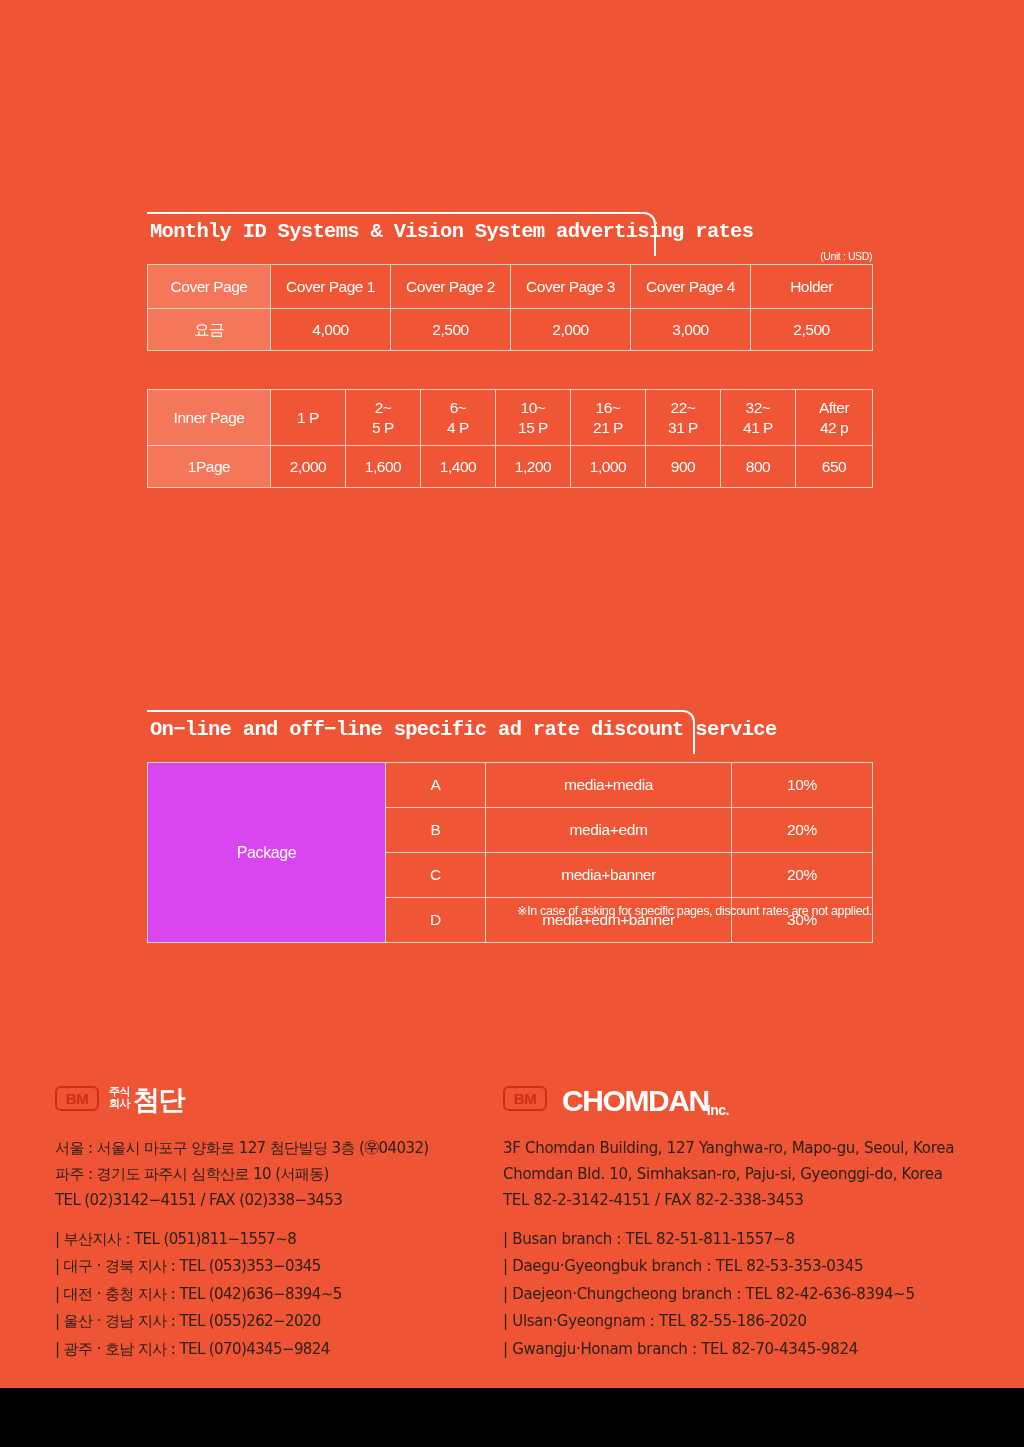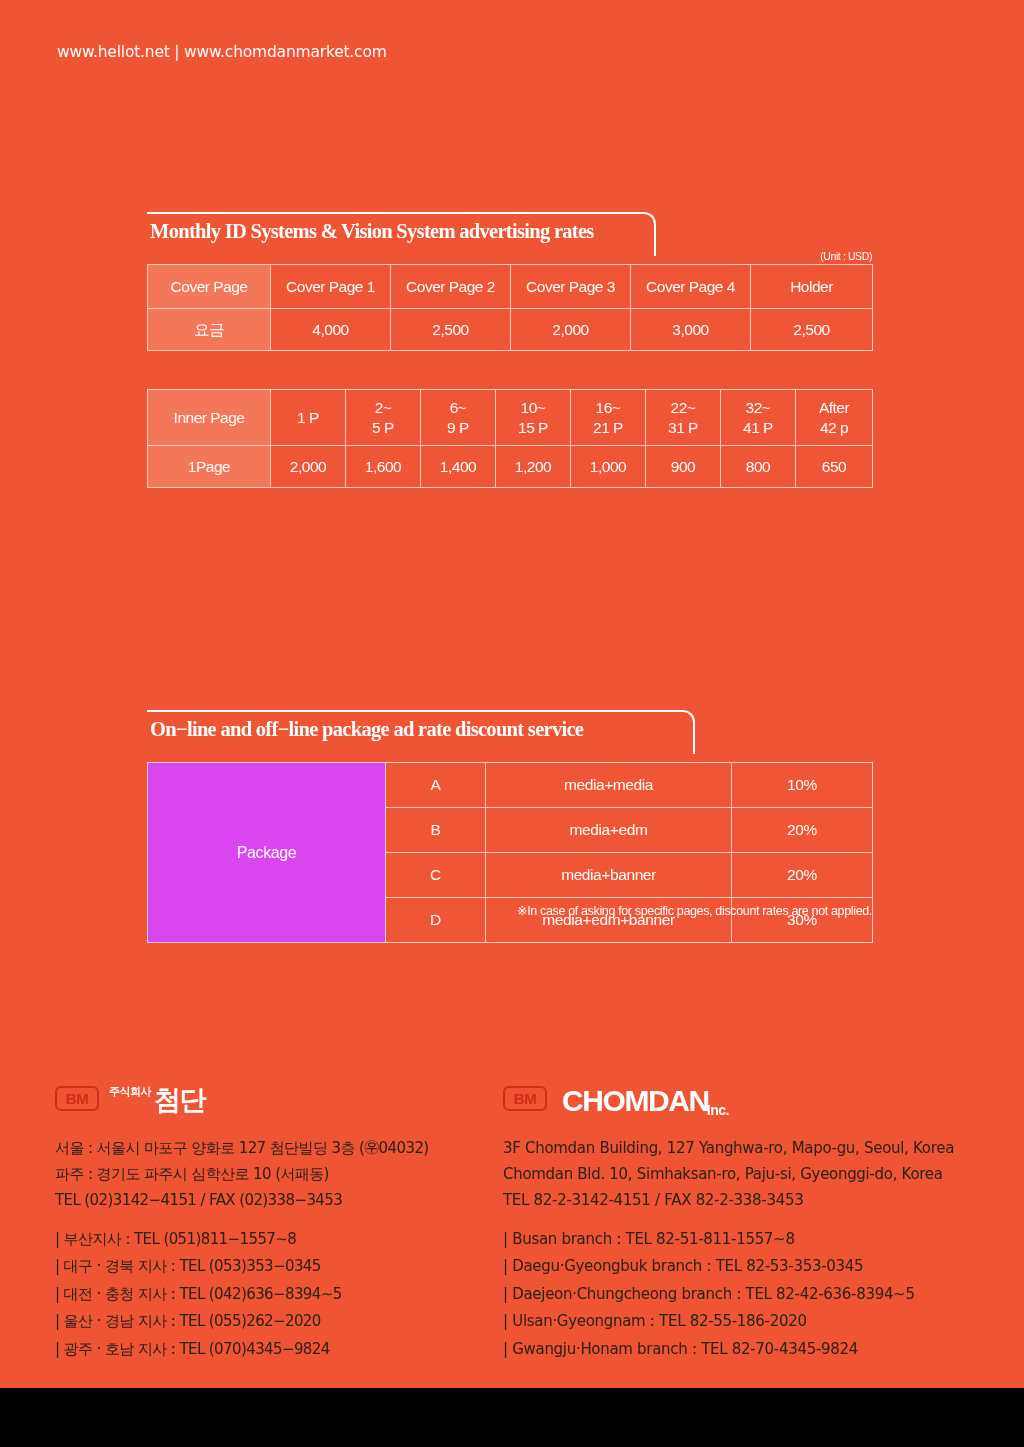--- a/index.html
+++ b/index.html
@@ -81,21 +81,21 @@
   }
   .sec-title {
     position: absolute;
     left: 3px;
     top: 8px;
     font-size: 20.5px;
     font-weight: bold;
     color: #ffffff;
     letter-spacing: -0.7px;
     white-space: nowrap;
-    font-family: Liberation Serif, serif;
+    font-family: Liberation Mono, monospace;
   }
 
   .unit-note {
     position: absolute;
     right: 0;
     top: 38px;
     font-size: 10.5px;
     color: #ffffff;
     white-space: nowrap;
     letter-spacing: -0.4px;
@@ -175,21 +175,21 @@
     font-size: 15px;
     font-weight: bold;
     color: #d02d18;
     letter-spacing: -0.5px;
     font-family: "Liberation Sans", sans-serif;
     flex: 0 0 auto;
   }
   .ko-stack {
     margin-left: 10px;
     display: flex;
-    flex-direction: row;
+    flex-direction: column;
     justify-content: center;
     color: #ffffff;
     font-size: 11px;
     font-weight: bold;
     line-height: 1.08;
     letter-spacing: -0.5px;
     font-family: "DejaVu Sans", sans-serif;
   }
   .ko-big {
     margin-left: 3px;
@@ -241,21 +241,20 @@
   }
   .branch-block.ko { font-family: "DejaVu Sans", sans-serif; letter-spacing: -0.6px; }
   .branch-block.en { font-family: "DejaVu Sans", sans-serif; }
 </style>
 </head>
 <body>
 
 <div class="page">
   <div class="canvas">
 
-    <div class="url-line">www.hellot.net | www.chomdanmarket.com</div>
 
     <div class="section" style="left:147px; top:212px; width:725px;">
 
       <div class="sec-head">
         <div class="bracket-top" style="left:0; width:495px;"></div>
         <div class="bracket-corner" style="left:495px;"></div>
         <div class="bracket-down" style="left:507px;"></div>
         <div class="sec-title">Monthly ID Systems &amp; Vision System advertising rates</div>
       </div>
 
@@ -286,21 +285,21 @@
         <tbody>
           <tr>
             <td class="head label" style="width:123px; height:56px;">Inner Page</td>
             <td class="head" style="width:75px; height:56px;">1 P</td>
             <td class="head" style="width:75px; height:56px;">
               <span>2~</span><br>
               <span>5 P</span>
             </td>
             <td class="head" style="width:75px; height:56px;">
               <span>6~</span><br>
-              <span>9 P</span>
+              <span>4 P</span>
             </td>
             <td class="head" style="width:75px; height:56px;">
               <span>10~</span><br>
               <span>15 P</span>
             </td>
             <td class="head" style="width:75px; height:56px;">
               <span>16~</span><br>
               <span>21 P</span>
             </td>
             <td class="head" style="width:75px; height:56px;">
@@ -330,21 +329,21 @@
         </tbody>
       </table>
     </div>
 
     <div class="section" style="left:147px; top:710px; width:725px;">
 
       <div class="sec-head">
         <div class="bracket-top" style="left:0; width:534px;"></div>
         <div class="bracket-corner" style="left:534px;"></div>
         <div class="bracket-down" style="left:546px;"></div>
-        <div class="sec-title">On−line and off−line package ad rate discount service</div>
+        <div class="sec-title">On−line and off−line specific ad rate discount service</div>
       </div>
 
       <table class="pkg" style="position:absolute; left:0; top:52px; width:725px;">
         <tbody>
           <tr>
             <td class="pkg-label" rowspan="4" style="width:238px;">Package</td>
             <td style="width:100px;">A</td>
             <td style="width:246px;">media+media</td>
             <td style="width:141px;">10%</td>
           </tr>

